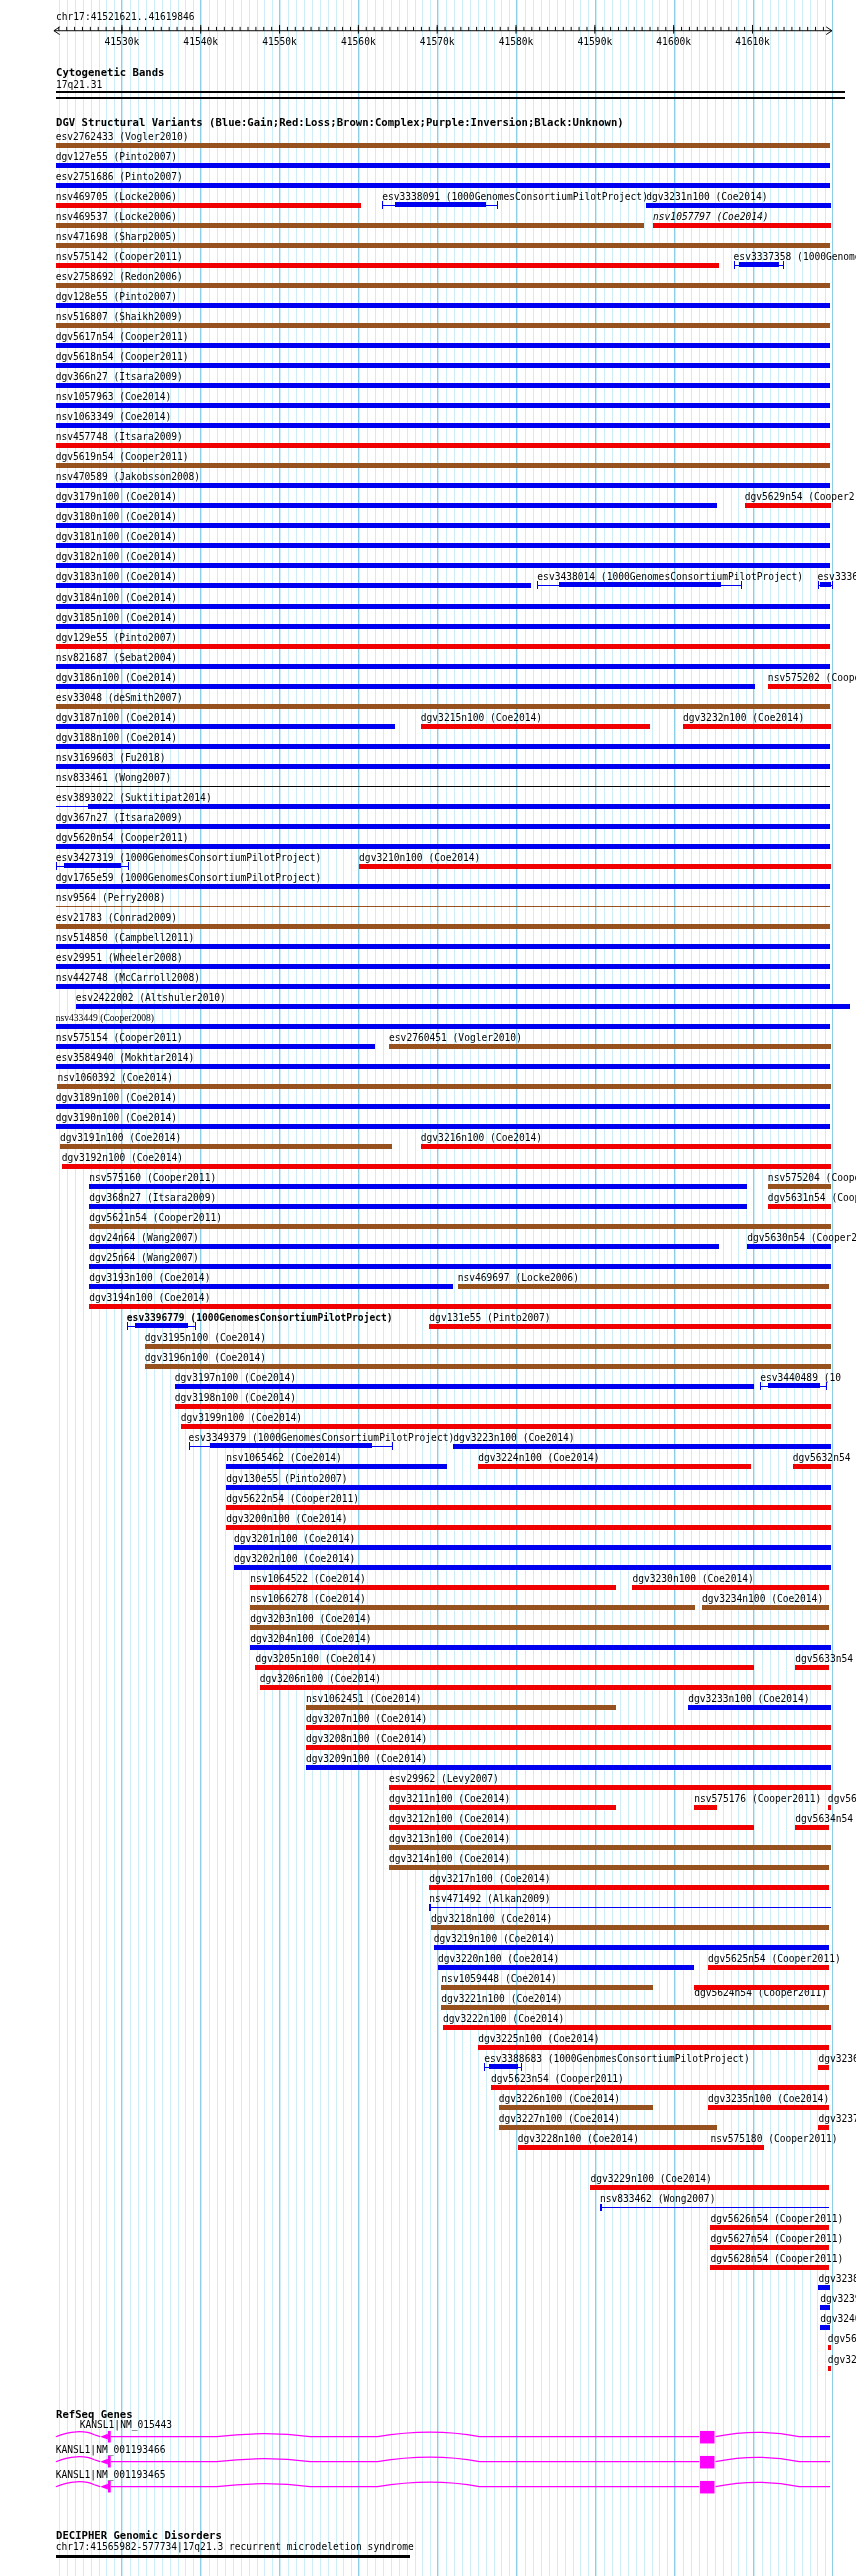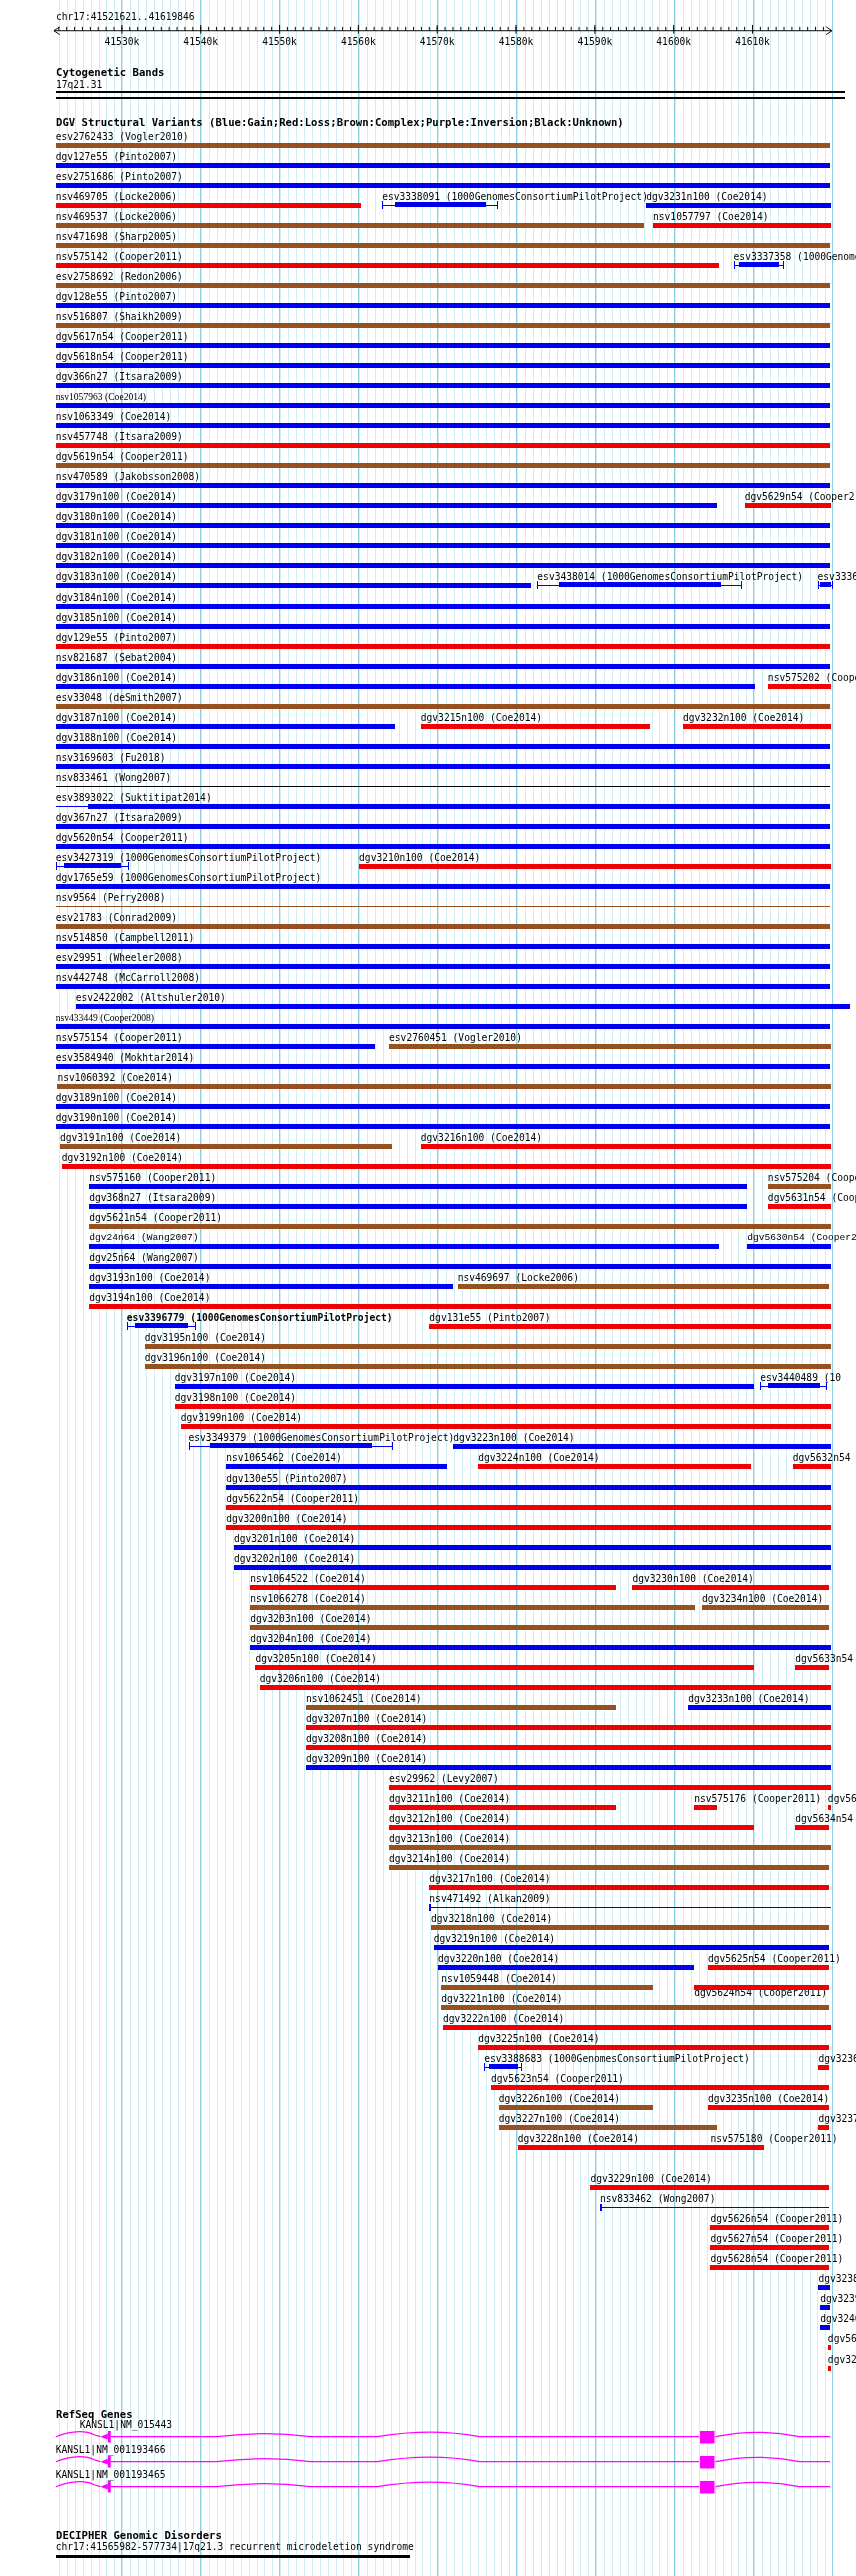--- a/index.html
+++ b/index.html
@@ -182,21 +182,21 @@
         <span class="vlabel" style="left: 6.5%;">nsv469705 (Locke2006)</span>
         <div class="seg bar" style="left: 6.5%; width: 35.6%; background: rgb(240, 0, 0);"></div>
         <span class="vlabel" style="left: 44.6%;">esv3338091 (1000GenomesConsortiumPilotProject)</span>
         <div class="seg whisker" style="left: 44.6%; width: 13.3%; color: rgb(0, 0, 240);"></div>
         <span class="vlabel" style="left: 75.4%;">dgv3231n100 (Coe2014)</span>
         <div class="seg bar" style="left: 75.4%; width: 21.6%; background: rgb(0, 0, 240);"></div>
       </div>
       <div class="dgv-row" style="top: 80px;">
         <span class="vlabel" style="left: 6.5%;">nsv469537 (Locke2006)</span>
         <div class="seg bar" style="left: 6.5%; width: 68.6%; background: rgb(150, 81, 30);"></div>
-        <span class="vlabel" style="left: 76.2%;">nsv1057797 (Coe2014)</span>
+        <span class="vlabel" style="left: 76.2%; font-style: italic;">nsv1057797 (Coe2014)</span>
         <div class="seg bar" style="left: 76.2%; width: 20.8%; background: rgb(240, 0, 0);"></div>
       </div>
       <div class="dgv-row" style="top: 100px;">
         <span class="vlabel" style="left: 6.5%;">nsv471698 (Sharp2005)</span>
         <div class="seg bar" style="left: 6.5%; width: 90.4%; background: rgb(150, 81, 30);"></div>
       </div>
       <div class="dgv-row" style="top: 120px;">
         <span class="vlabel" style="left: 6.5%;">nsv575142 (Cooper2011)</span>
         <div class="seg bar" style="left: 6.5%; width: 77.4%; background: rgb(240, 0, 0);"></div>
         <span class="vlabel" style="left: 85.6%;">esv3337358 (1000Genome</span>
@@ -220,21 +220,21 @@
       </div>
       <div class="dgv-row" style="top: 220px;">
         <span class="vlabel" style="left: 6.5%;">dgv5618n54 (Cooper2011)</span>
         <div class="seg bar" style="left: 6.5%; width: 90.4%; background: rgb(0, 0, 240);"></div>
       </div>
       <div class="dgv-row" style="top: 240px;">
         <span class="vlabel" style="left: 6.5%;">dgv366n27 (Itsara2009)</span>
         <div class="seg bar" style="left: 6.5%; width: 90.4%; background: rgb(0, 0, 240);"></div>
       </div>
       <div class="dgv-row" style="top: 260px;">
-        <span class="vlabel" style="left: 6.5%; font-family: Liberation Serif, serif;">nsv1057963 (Coe2014)</span>
+        <span class="vlabel" style="left: 6.5%;">nsv1057963 (Coe2014)</span>
         <div class="seg bar" style="left: 6.5%; width: 90.4%; background: rgb(0, 0, 240);"></div>
       </div>
       <div class="dgv-row" style="top: 280px;">
         <span class="vlabel" style="left: 6.5%;">nsv1063349 (Coe2014)</span>
         <div class="seg bar" style="left: 6.5%; width: 90.4%; background: rgb(0, 0, 240);"></div>
       </div>
       <div class="dgv-row" style="top: 300px;">
         <span class="vlabel" style="left: 6.5%;">nsv457748 (Itsara2009)</span>
         <div class="seg bar" style="left: 6.5%; width: 90.4%; background: rgb(240, 0, 0);"></div>
       </div>
@@ -410,21 +410,21 @@
       <div class="dgv-row" style="top: 1061px;">
         <span class="vlabel" style="left: 10.4%;">dgv368n27 (Itsara2009)</span>
         <div class="seg bar" style="left: 10.4%; width: 76.8%; background: rgb(0, 0, 240);"></div>
         <span class="vlabel" style="left: 89.6%;">dgv5631n54 (Coop</span>
         <div class="seg bar" style="left: 89.6%; width: 7.4%; background: rgb(240, 0, 0);"></div>
       </div>
       <div class="dgv-row" style="top: 1081px;">
         <span class="vlabel" style="left: 10.4%;">dgv5621n54 (Cooper2011)</span>
         <div class="seg bar" style="left: 10.4%; width: 86.6%; background: rgb(150, 81, 30);"></div>
       </div>
-      <div class="dgv-row" style="top: 1101px; font-family: Liberation Mono, monospace;">
+      <div class="dgv-row" style="top: 1101px;">
         <span class="vlabel" style="left: 10.4%;">dgv24n64 (Wang2007)</span>
         <div class="seg bar" style="left: 10.4%; width: 73.5%; background: rgb(0, 0, 240);"></div>
         <span class="vlabel" style="left: 87.2%;">dgv5630n54 (Cooper2</span>
         <div class="seg bar" style="left: 87.2%; width: 9.8%; background: rgb(0, 0, 240);"></div>
       </div>
       <div class="dgv-row" style="top: 1121px;">
         <span class="vlabel" style="left: 10.4%;">dgv25n64 (Wang2007)</span>
         <div class="seg bar" style="left: 10.4%; width: 86.6%; background: rgb(0, 0, 240);"></div>
       </div>
       <div class="dgv-row" style="top: 1141px;">

